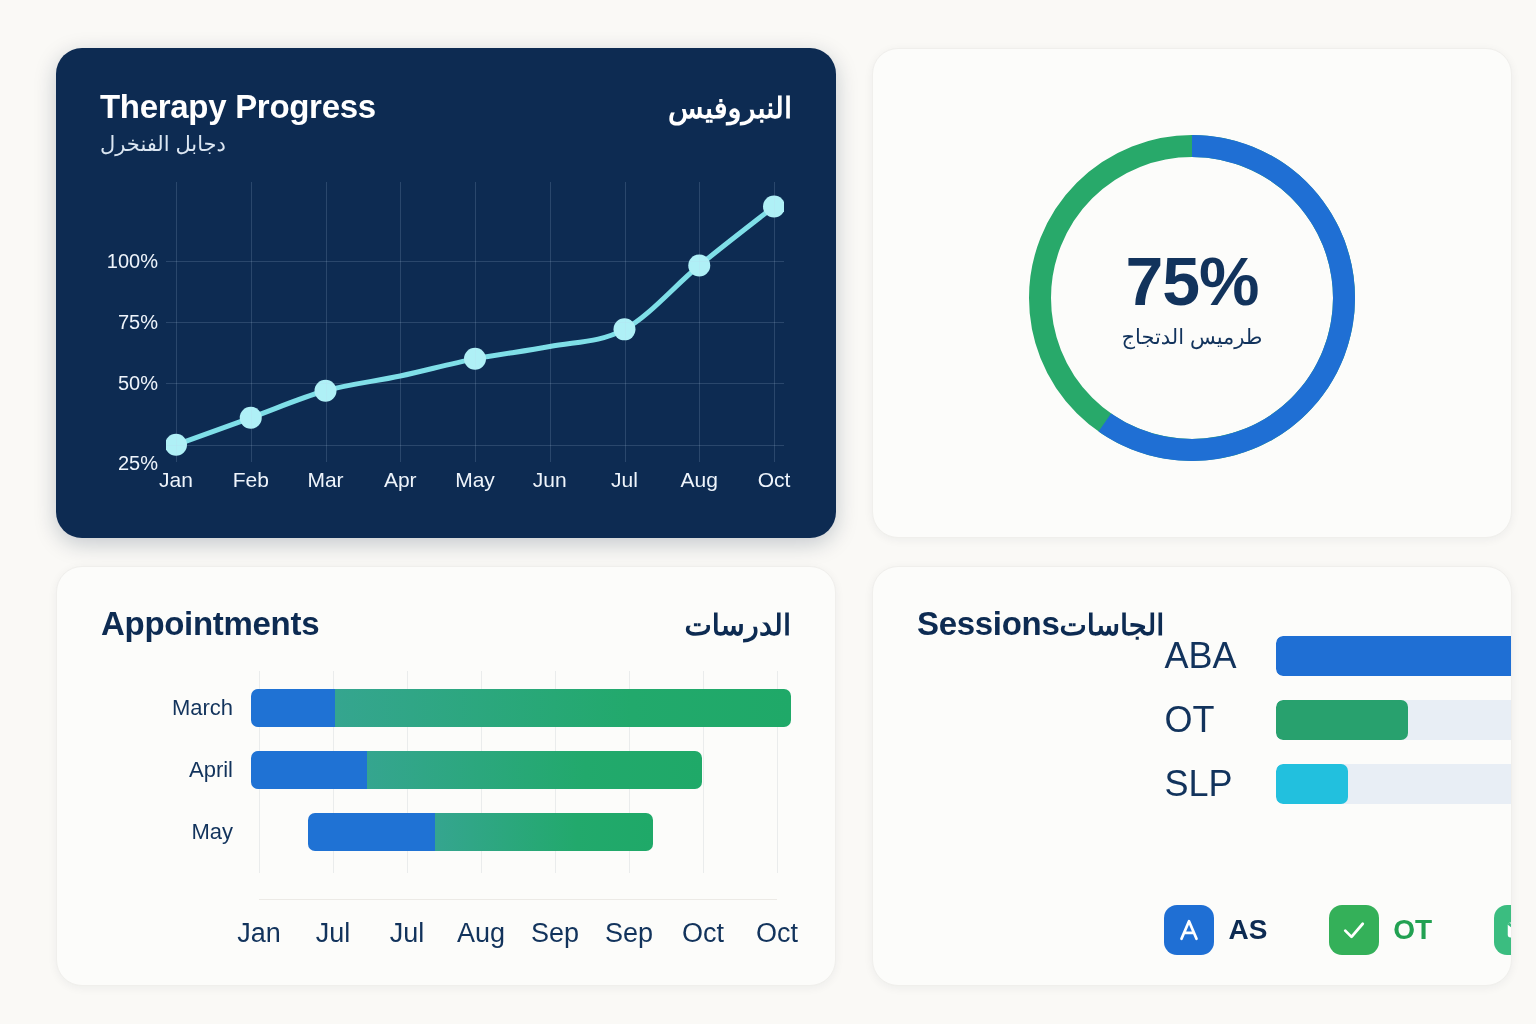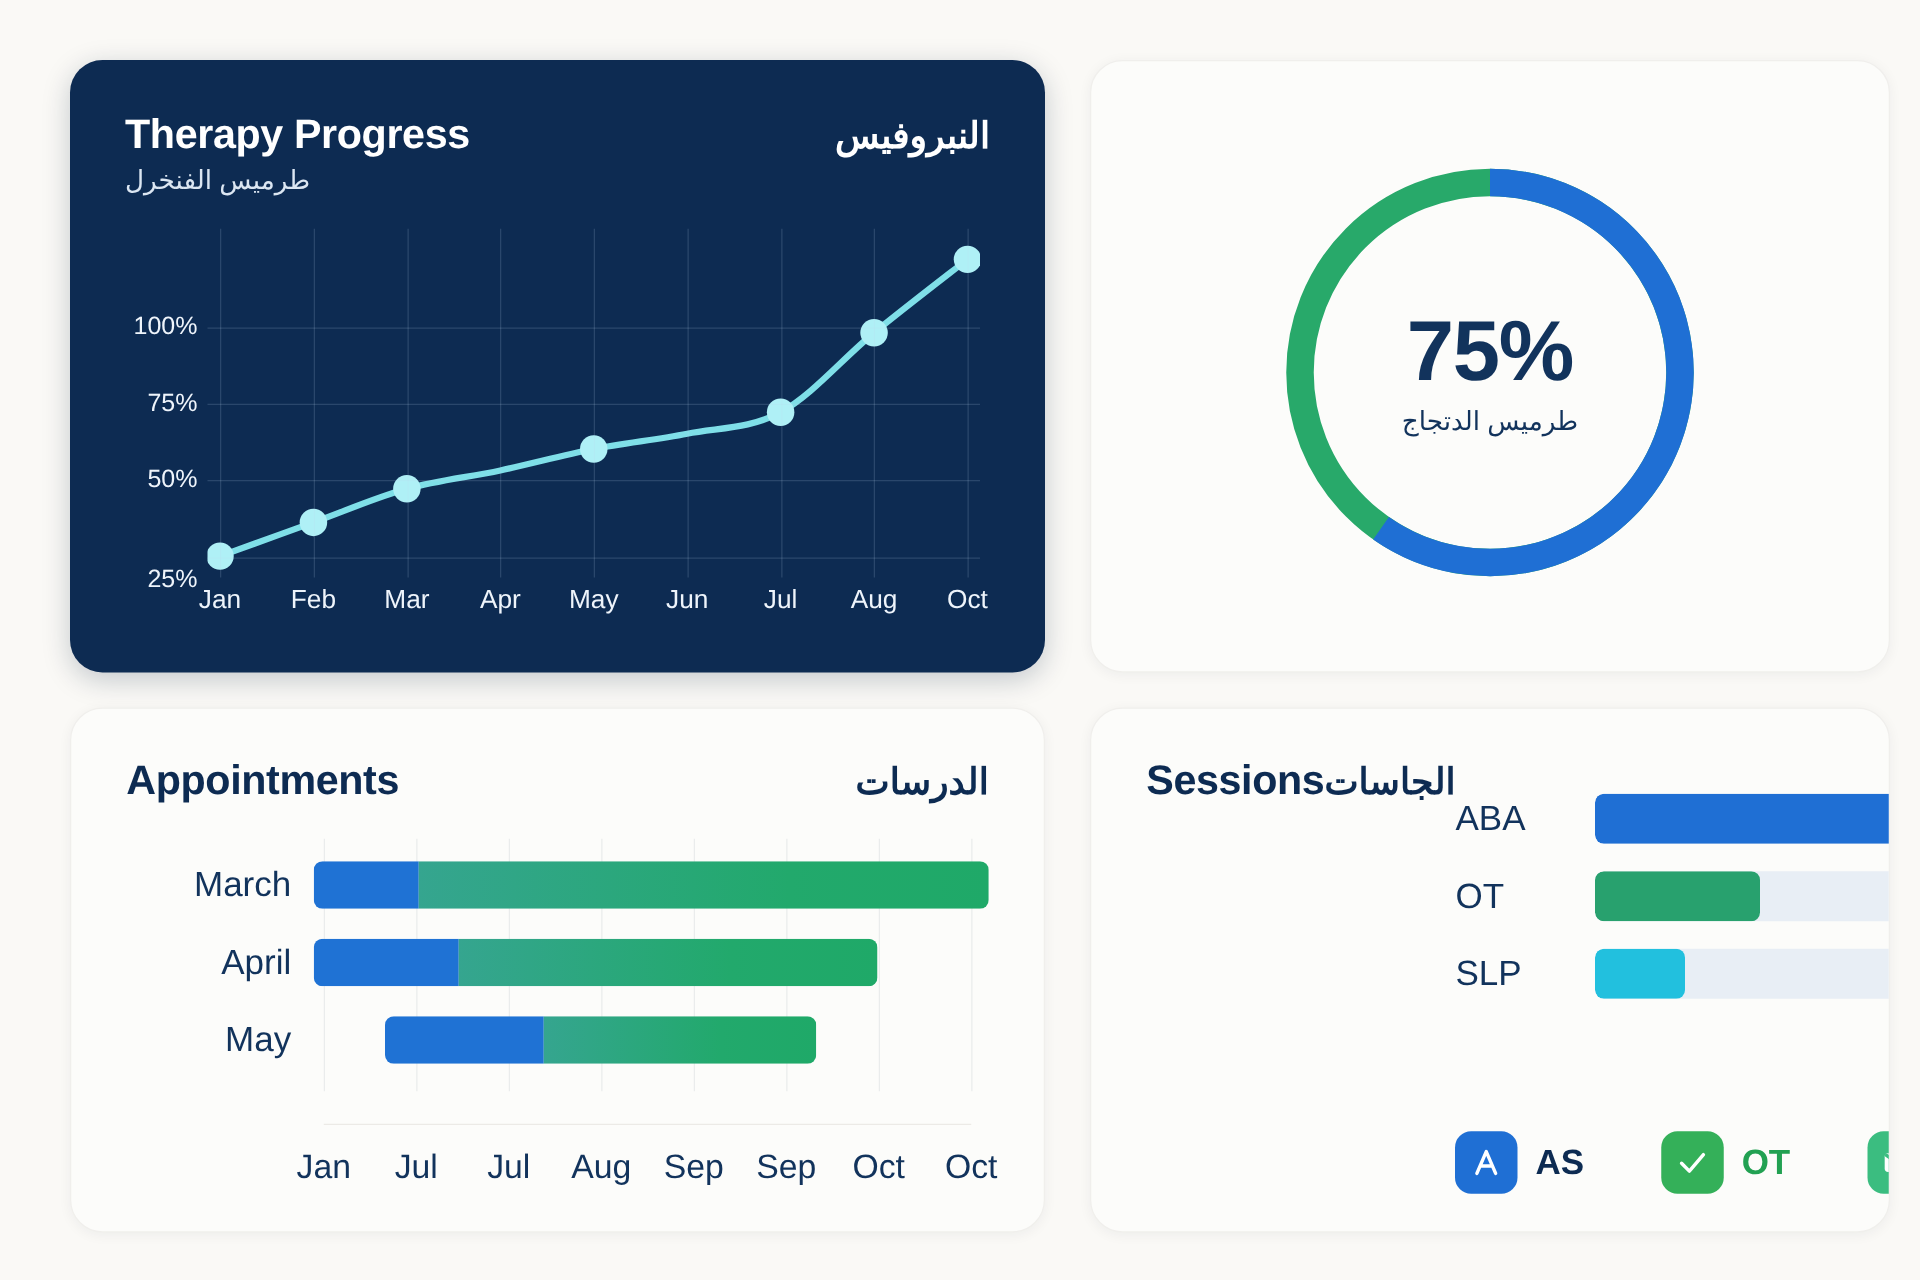--- a/index.html
+++ b/index.html
@@ -146,21 +146,21 @@
   .appt-row {
     position: relative;
     height: 62px;
     display: flex;
     align-items: center;
   }
   .appt-label {
     width: 150px;
     text-align: right;
     padding-right: 18px;
-    font-size: 28px;
+    font-size: 22px;
     color: #12335c;
     flex: none;
   }
   .appt-track { position: relative; flex: 1; height: 100%; }
   .appt-bar {
     position: absolute;
     top: 50%; transform: translateY(-50%);
     height: 38px;
     border-radius: 7px;
     display: flex;
@@ -185,21 +185,21 @@
     top: 18px;
   }
 
   
   #sessions-card { padding: 38px 44px 30px 44px; display: flex; flex-direction: row; }
   #sessions-body { flex: 1; margin-top: 30px; display: flex; flex-direction: column; }
   #sessions-rows { display: flex; flex-direction: column; gap: 22px; }
   .sess-row { display: flex; align-items: center; }
   .sess-label {
     width: 112px;
-    font-size: 28px;
+    font-size: 36px;
     color: #12335c;
     flex: none;
   }
   .sess-track {
     flex: 1;
     height: 40px;
     background: #e8eef5;
     border-radius: 7px;
     overflow: hidden;
   }
@@ -223,21 +223,21 @@
 </style>
 </head>
 <body>
 
 <div class="board">
 
   <section class="card dark" id="therapy-card">
     <div class="card-head">
       <div>
         <div class="title-en">Therapy Progress</div>
-        <div class="subtitle-ar">طرميس الفنخرل</div>
+        <div class="subtitle-ar">دجابل الفنخرل</div>
       </div>
       <div class="title-ar">النبروفيس</div>
     </div>
 
     <div id="therapy-plot">
       <div class="y-axis" id="therapy-y-axis">
           <div class="y-tick" style="top: 281px;">25%</div>
           <div class="y-tick" style="top: 201.404px;">50%</div>
           <div class="y-tick" style="top: 140px;">75%</div>
           <div class="y-tick" style="top: 78.5965px;">100%</div>

